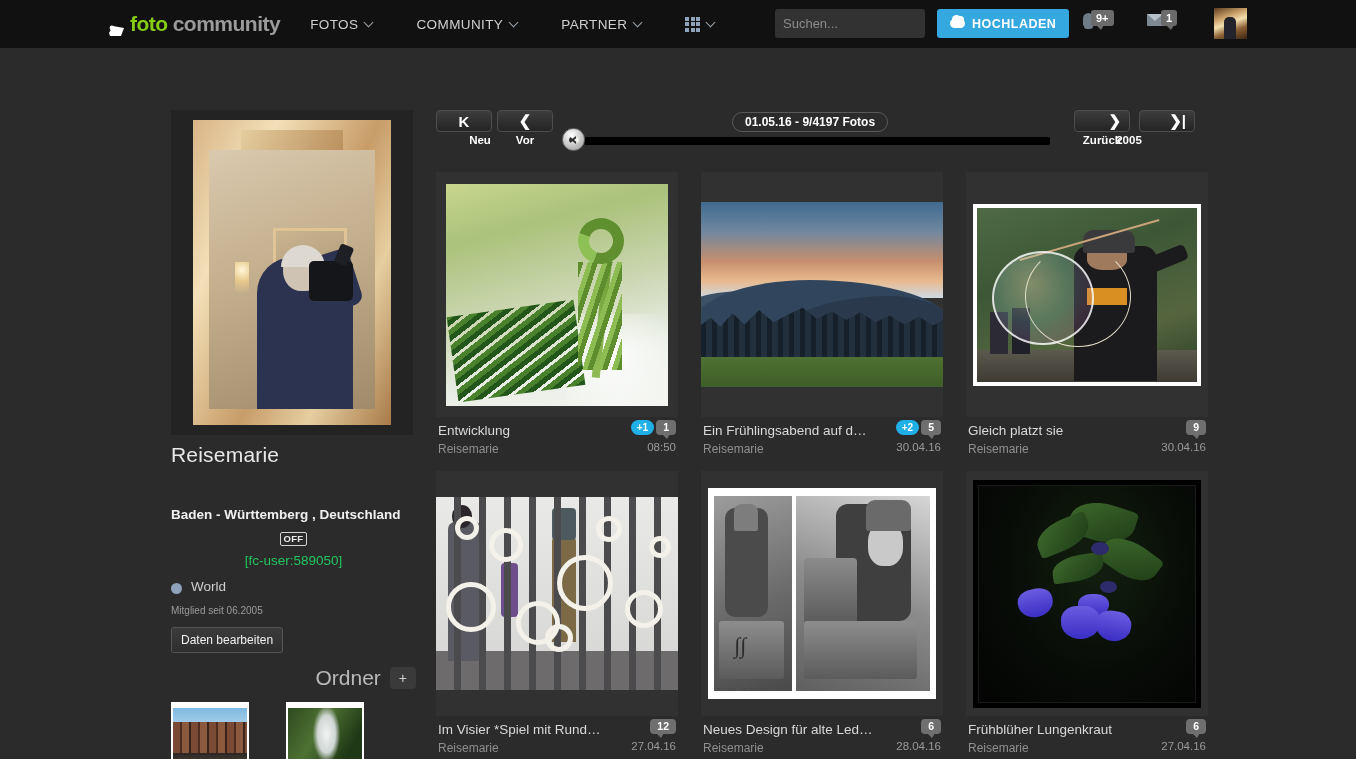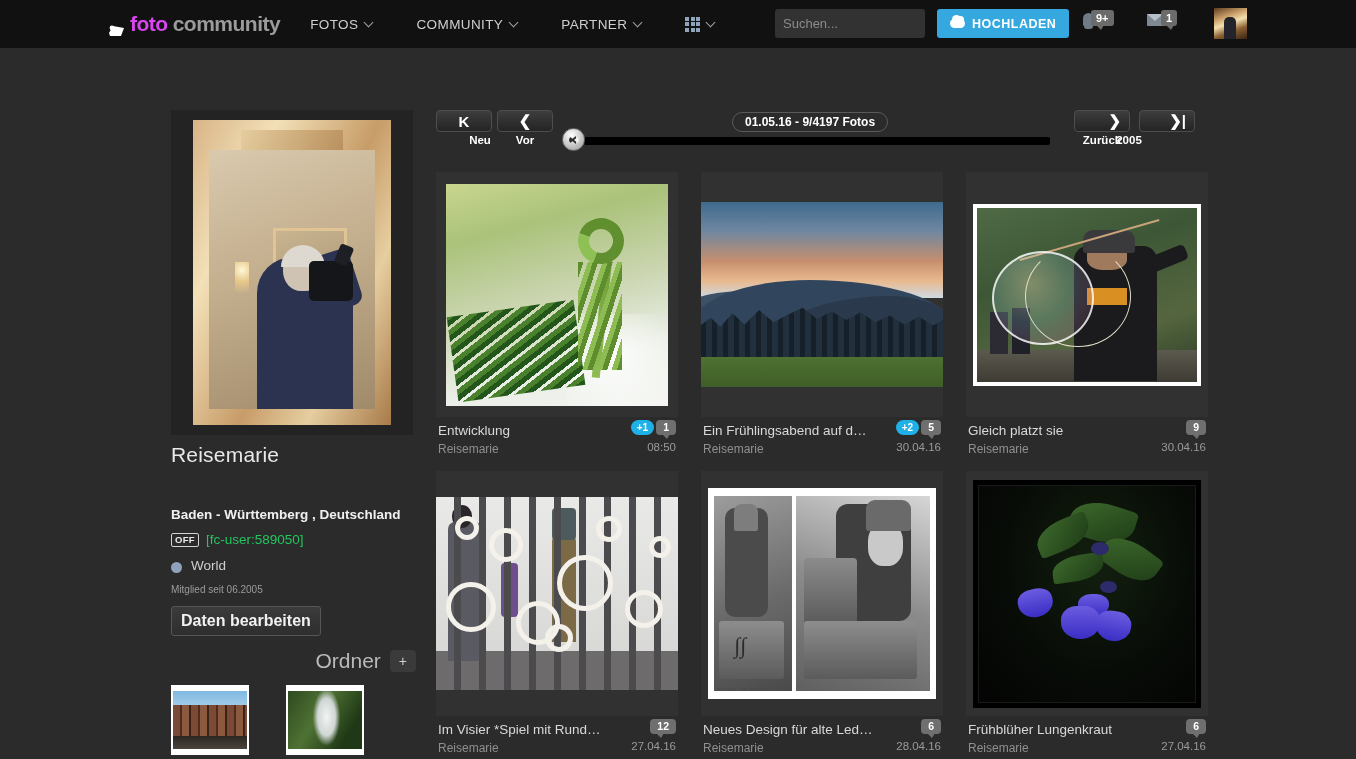--- a/index.html
+++ b/index.html
@@ -18,21 +18,21 @@
     position: relative;
   }
   .logo {
     margin-left: 108px;
     display: flex; align-items: center; gap: 5px;
     font-size: 21px; font-weight: bold; letter-spacing: -0.5px;
   }
   .logo-mark {
     width: 17px; height: 13px; position: relative; display:inline-block;
   }
-  .logo-foto { color: #d946ef; }
+  .logo-foto { color: #84cc16; }
   .logo-community { color: #9b9b9b; }
 
   .mainnav { display: flex; align-items: center; margin-left: 30px; gap: 44px; }
   .navitem {
     color: #cfcfcf; font-size: 13.5px; letter-spacing: 0.4px;
     display: flex; align-items: center; gap: 7px; cursor: pointer;
   }
   .chev {
     display:inline-block; width:7px; height:7px;
     border-right:1.6px solid #9aa3ab; border-bottom:1.6px solid #9aa3ab;
@@ -170,35 +170,35 @@
     position:absolute; left:86px; bottom:96px; width:62px; height:58px;
     background:#2c3350; border-radius:10px; transform:rotate(-18deg);
   }
 
   .username {
     color:#e8e8e8; font-size:21px; margin-top:8px; letter-spacing:0.2px;
   }
   .loc {
     color:#f0f0f0; font-size:13.5px; font-weight:bold; margin-top:40px;
   }
-  .uidrow { display:flex; align-items:center; gap:7px; margin-top:10px; }
+  .uidrow { display:flex; align-items:center; gap:7px; margin-top:10px;flex-direction:column; }
   .offbox {
     border:1px solid #d3d3d3; color:#e9e9e9; font-size:9.5px; font-weight:bold;
     padding:0px 3px; border-radius:2px; line-height:12px; letter-spacing:0.3px;
   }
   .uid { color:#22c55e; font-size:13.5px; }
   .worldrow { display:flex; align-items:flex-end; gap:9px; margin-top:11px; }
   .globe { width:11px; height:11px; border-radius:50%; background:#8ea2bb; flex:none; }
   .world { color:#cfcfcf; font-size:13.5px; }
   .since { color:#9c9c9c; font-size:10px; margin-top:11px; }
   .editbtn {
     display:inline-block; margin-top:11px;
     background:linear-gradient(#3b3b3b,#2e2e2e);
     border:1px solid #565656; border-radius:3px;
-    color:#f1f1f1; font-size:16px; font-weight:bold;
+    color:#f1f1f1; font-size:12px; font-weight:normal;
     padding:5px 9px; cursor:pointer;
   }
   .ordner-row {
     margin-top:13px; display:flex; align-items:center; justify-content:flex-end; gap:9px;
   }
   .ordner-title { color:#b9b9b9; font-size:21px; }
   .plusbtn {
     background:#3a3a3a; border-radius:4px; color:#cfcfcf;
     font-size:14px; line-height:14px; padding:4px 9px; cursor:pointer;
   }

